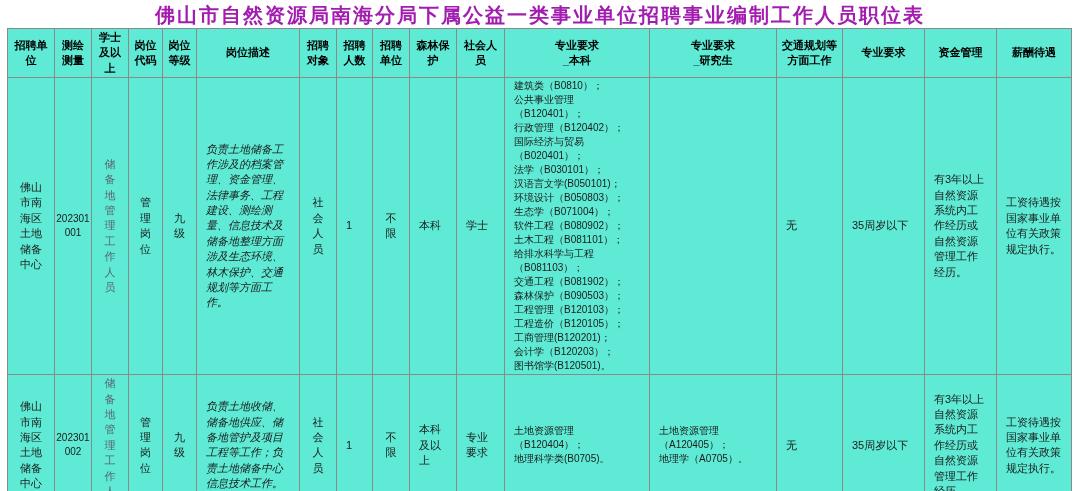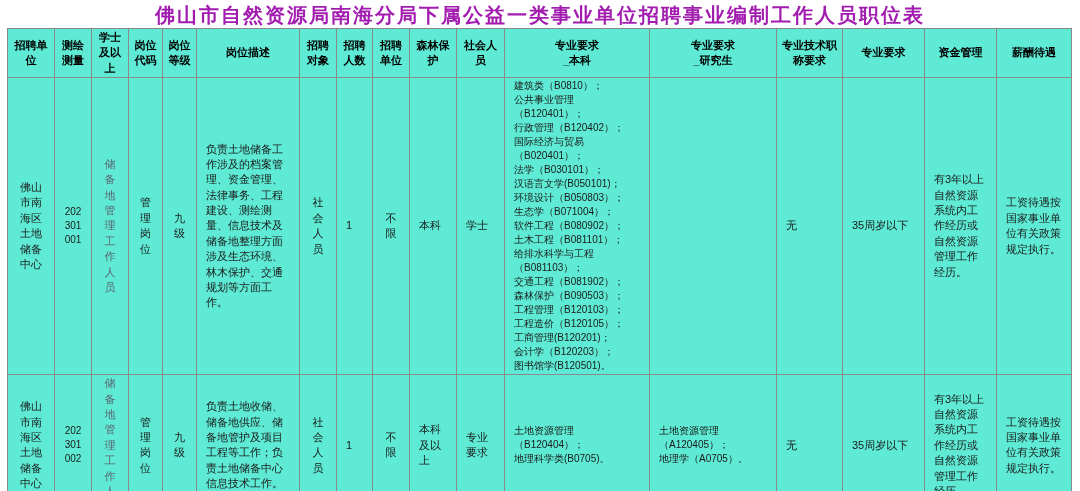--- a/index.html
+++ b/index.html
@@ -40,24 +40,24 @@
   .jobs tr.r2 { height:96px; }
   .jobs tbody tr:last-child td { border-bottom:2px solid #7f7f7f; }
 
   .jobs th {
     font-weight:bold; text-align:center;
     padding:1px 2px;
     white-space:pre-line;
     font-size:11px; color:#000;
   }
   .jobs td { text-align:left; }
-  .code { word-break:break-all; font-size:10px; letter-spacing:0; padding:1px 8px !important; text-align:center !important; }
+  .code { word-break:break-all; font-size:10px; letter-spacing:0; padding:1px 1px !important; text-align:center !important; }
   .center { text-align:center !important; }
   .pre { white-space:pre-line; }
-  .desc { line-height:1.45; }
+  .desc { line-height:1.45;font-style:italic; }
   .majors { font-size:10px; line-height:1.4; }
   .name-cell { line-height:1.5; }
 
   .note {
     position:absolute; left:7px; top:451px; width:1066px;
     font-size:12.5px; line-height:1.45; color:#111;
     text-indent:13px;
   }
 </style>
 </head>
@@ -97,21 +97,21 @@
         <th>岗位描述</th>
         <th>招聘对象</th>
         <th>招聘人数</th>
         <th>招聘单位</th>
         <th>森林保护</th>
         <th>社会人员</th>
         <th>专业要求
 _本科</th>
         <th>专业要求
 _研究生</th>
-        <th>专业技术职称要求</th>
+        <th>交通规划等方面工作</th>
         <th>专业要求</th>
         <th>资金管理</th>
         <th>薪酬待遇</th>
       </tr>
     </thead>
     <tbody>
       <tr class="r1">
         <td class="center">佛山市南海区土地储备中心</td>
         <td class="code">202301001</td>
         <td class="center name-cell" style="color: rgb(90, 102, 115);">储备地管理工作人员</td>

